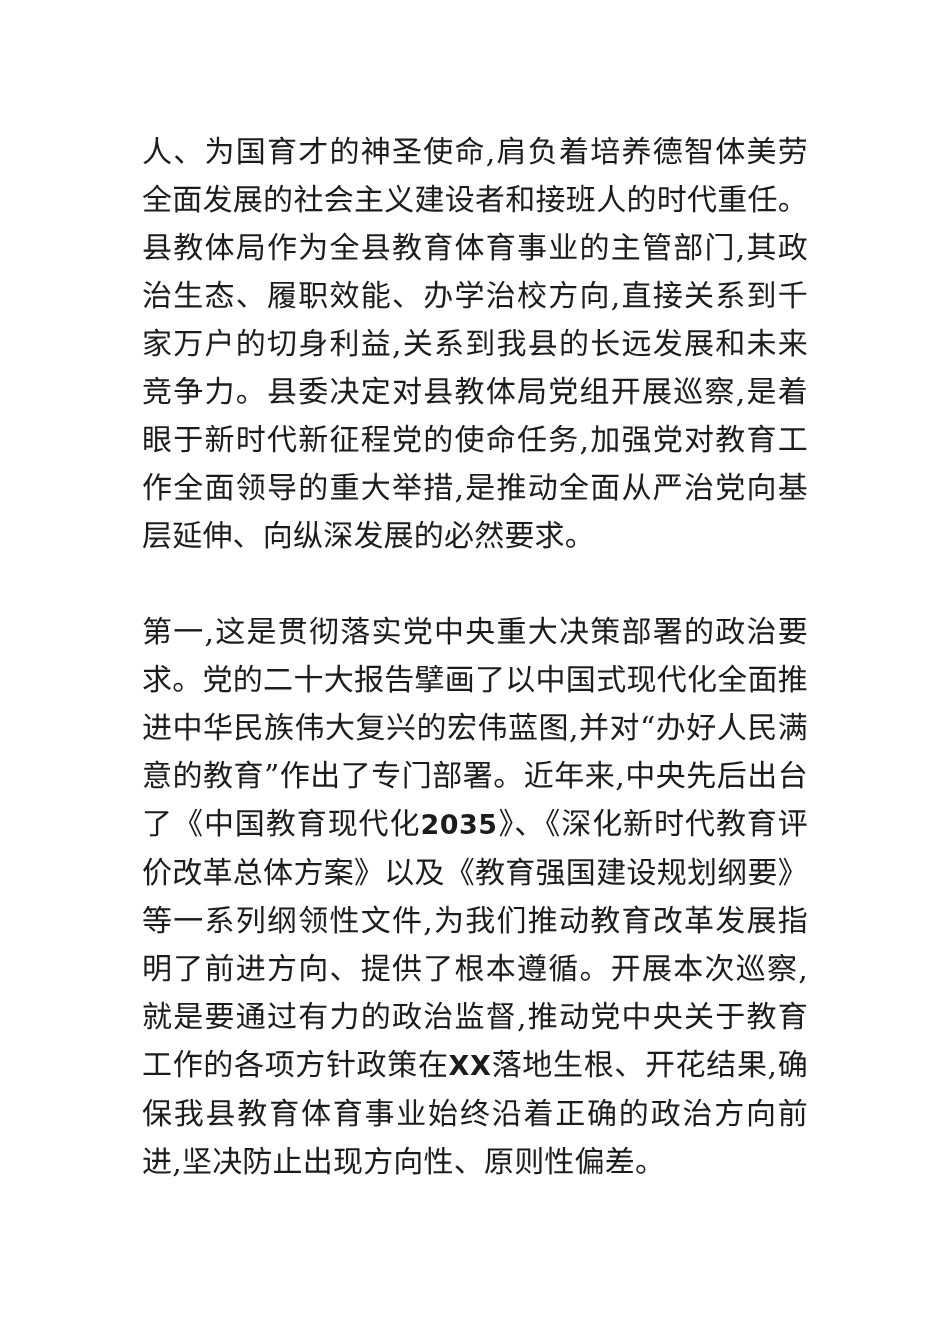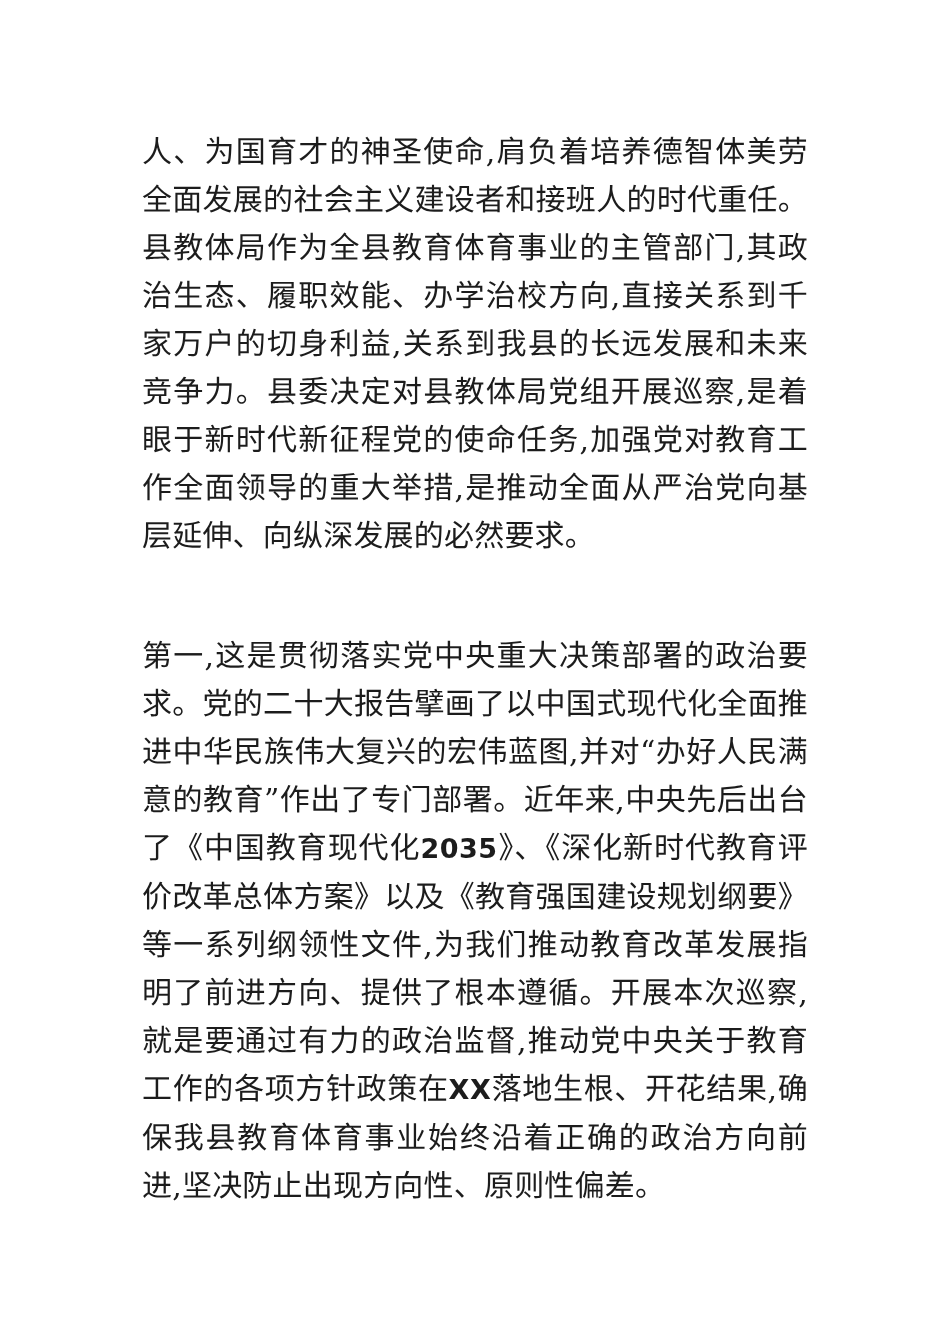--- a/index.html
+++ b/index.html
@@ -36,21 +36,21 @@
     text-indent: 0;
     letter-spacing: 0.2px;
     font-weight: 400;
     -webkit-font-smoothing: antialiased;
     word-break: break-all;
     white-space: normal;
   }
 
   
   .para + .para {
-    margin-top: 72px;
+    margin-top: 48px;
   }
 
   
   .para .latin {
     font-family: "DejaVu Sans", "Liberation Sans", sans-serif;
     font-weight: 700;
     font-size: 27px;
     letter-spacing: 0.5px;
   }
 </style>

